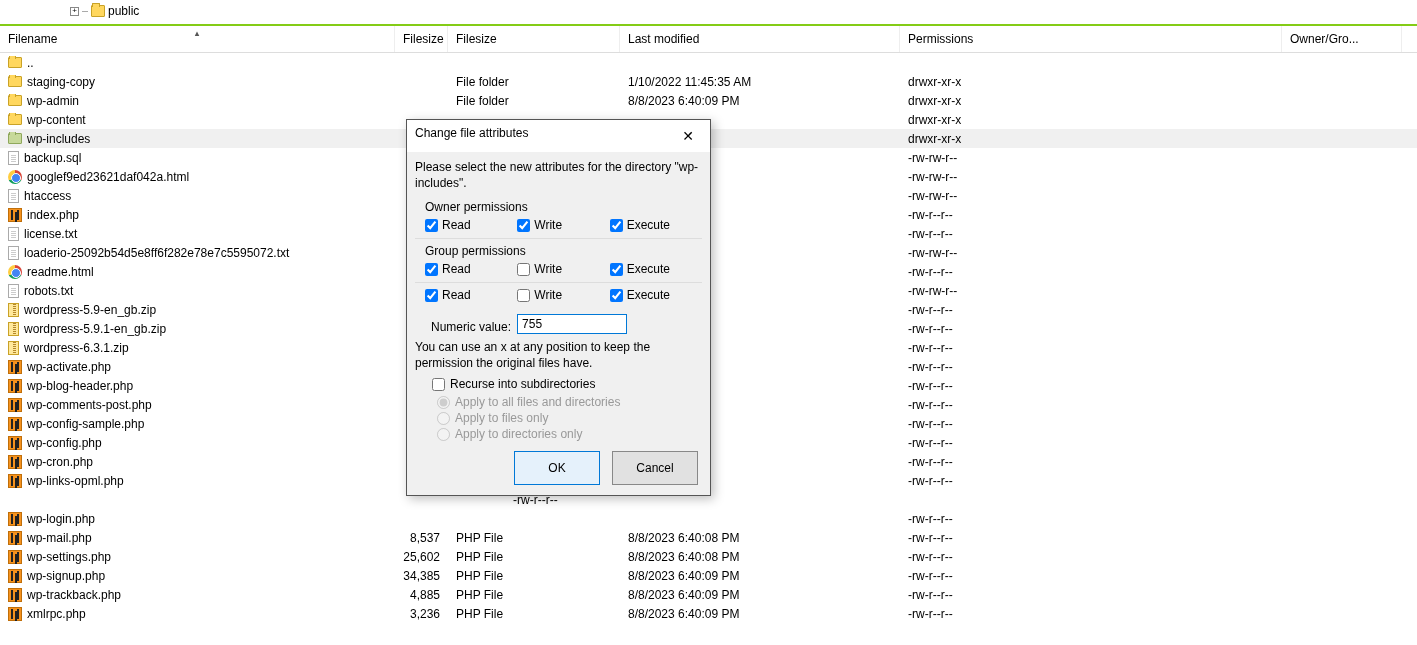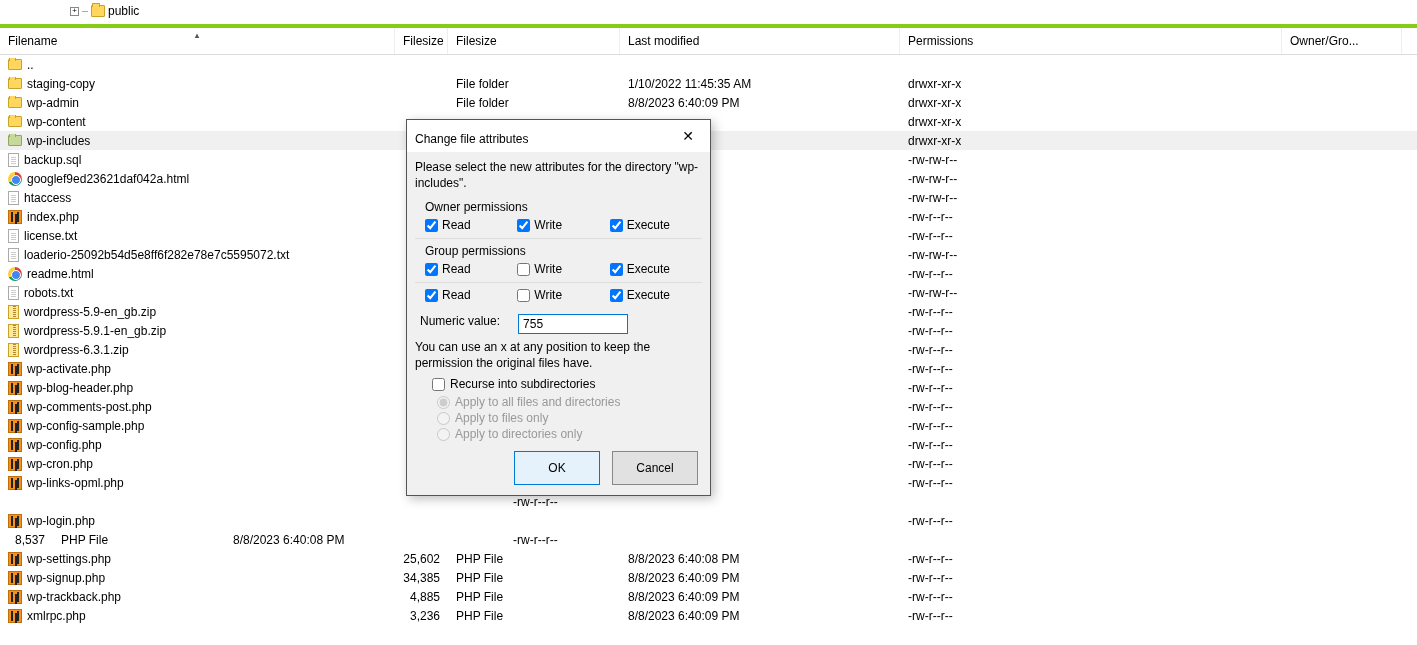--- a/index.html
+++ b/index.html
@@ -3,21 +3,21 @@
 <meta charset="utf-8">
 <style>
 * { margin: 0; padding: 0; box-sizing: border-box; font-family: 'Segoe UI', Tahoma, sans-serif; font-size: 12px; }
 body { background: #fff; width: 1417px; height: 645px; overflow: hidden; position: relative; }
 
 .tree-area { padding: 4px 0 4px 70px; display: flex; align-items: center; gap: 3px; }
 .tree-toggle { width: 9px; height: 9px; border: 1px solid #888; display: inline-flex; align-items: center; justify-content: center; font-size: 8px; line-height: 1; cursor: pointer; }
 .folder-icon { width: 14px; height: 12px; background: #ffd75e; border: 1px solid #c9a227; border-radius: 1px; display: inline-block; position: relative; }
 .folder-icon::before { content:''; position:absolute; top:-3px; left:0; width:6px; height:3px; background:#ffd75e; border:1px solid #c9a227; border-bottom:none; border-radius:1px 1px 0 0;}
 
-.panel { border-top: 4px solid #84cc16; margin-top: 2px; }
+.panel { border-top: 2px solid #84cc16; margin-top: 2px; }
 .headers { display: flex; background: #fff; border-bottom: 1px solid #ddd; user-select: none; }
 .headers > div { padding: 6px 8px; border-right: 1px solid #eee; position: relative; }
 .col-name { width: 395px; }
 .col-size { width: 53px; text-align: right; }
 .col-type { width: 172px; }
 .col-mod  { width: 280px; }
 .col-perm { width: 382px; }
 .col-own  { width: 120px; }
 .sort-arrow { position:absolute; top:2px; left:50%; transform:translateX(-50%); font-size:9px; color:#555;}
 
@@ -38,31 +38,31 @@
 .ico-php { background:#f5921e; border:1px solid #c06f0a; width:14px; height:14px; position:relative;}
 .ico-php::before{content:'';position:absolute;left:2px;top:1px;width:2px;height:10px;background:#222;box-shadow:4px 2px 0 0 #222, 6px 0 0 0 #222;}
 .ico-zip { background:#ffe89a; border:1px solid #c9a227; width:11px; height:14px; position:relative;}
 .ico-zip::before{content:'';position:absolute;left:4px;top:0;width:3px;bottom:0;background:repeating-linear-gradient(#b4872a 0 1px,#ffe89a 1px 2px);}
 .ico-chrome{width:14px;height:14px;border-radius:50%;background:conic-gradient(#db4437 0 120deg,#0f9d58 120deg 240deg,#ffcd40 240deg 360deg);position:relative;}
 .ico-chrome::after{content:'';position:absolute;top:3px;left:3px;width:8px;height:8px;border-radius:50%;background:#4285f4;border:1.5px solid #fff;}
 .owner-blur{ width:54px; height:13px; background:#e8e8e8; filter:blur(1px); border-radius:1px;}
 
 
 .dialog { position:absolute; left:406px; top:119px; width:305px; background:#f0f0f0; border:1px solid #555; box-shadow:3px 3px 10px rgba(0,0,0,0.25); }
-.dialog-title { display:flex; justify-content:space-between; align-items:flex-end; padding:6px 2px 6px 8px; background:#fff; }
+.dialog-title { display:flex; justify-content:space-between; align-items:flex-start; padding:6px 2px 6px 8px; background:#fff; }
 .dialog-close { width:40px; height:20px; display:flex; align-items:center; justify-content:center; cursor:pointer; font-size:14px;}
 .dialog-body { padding:6px 8px 10px 8px; }
 .dialog-body p { margin: 2px 0 6px 0; line-height:1.3;}
 .perm-group { padding: 3px 0 6px 10px; border-bottom:1px solid #ddd; margin-bottom:2px;}
 .perm-group:last-of-type{border-bottom:none;}
 .perm-label{ margin-bottom:4px;}
 .perm-checks { display:flex; gap:0;}
 .perm-checks label { display:flex; align-items:center; gap:4px; width:93px; cursor:pointer;}
 .perm-checks input { width:13px; height:13px; }
-.numval { display:flex; align-items:flex-start; gap:18px; margin:6px 5px;}
+.numval { display:flex; align-items:flex-end; gap:6px; margin:6px 16px;}
 .numval input { width:110px; padding:2px 4px; border:1px solid #0078d7; outline:none;}
 .recurse { display:flex; align-items:center; gap:5px; margin:6px 0 4px 0;padding-left:17px;}
 .radios { padding-left:22px; }
 .radios label { display:flex; align-items:flex-end; gap:5px; color:#999; margin:2px 0; cursor:default;}
 .radios input { margin:0;}
 .dlg-buttons { display:flex; justify-content:flex-end; gap:12px; margin-top:10px; padding-right:4px;}
 .dlg-buttons button { width:86px; height:34px; border:1px solid #888; background:#e1e1e1; cursor:pointer;}
 .dlg-buttons button.primary{ border:1px solid #0078d7; background:#e5f1fb;}
 </style>
 </head>
@@ -350,20 +350,24 @@
           <span class="ico ico-php"></span>
           <span>wp-login.php</span>
         </div>
         <div class="col-size"></div>
         <div class="col-type"></div>
         <div class="col-mod"></div>
         <div class="col-perm">-rw-r--r--</div>
         <div class="col-own"><span class="owner-blur"></span></div>
       </div>
       <div class="row">
+        <div class="col-name">
+          <span class="ico ico-php"></span>
+          <span>wp-mail.php</span>
+        </div>
         <div class="col-size">8,537</div>
         <div class="col-type">PHP File</div>
         <div class="col-mod">8/8/2023 6:40:08 PM</div>
         <div class="col-perm">-rw-r--r--</div>
         <div class="col-own"><span class="owner-blur"></span></div>
       </div>
       <div class="row">
         <div class="col-name">
           <span class="ico ico-php"></span>
           <span>wp-settings.php</span>

